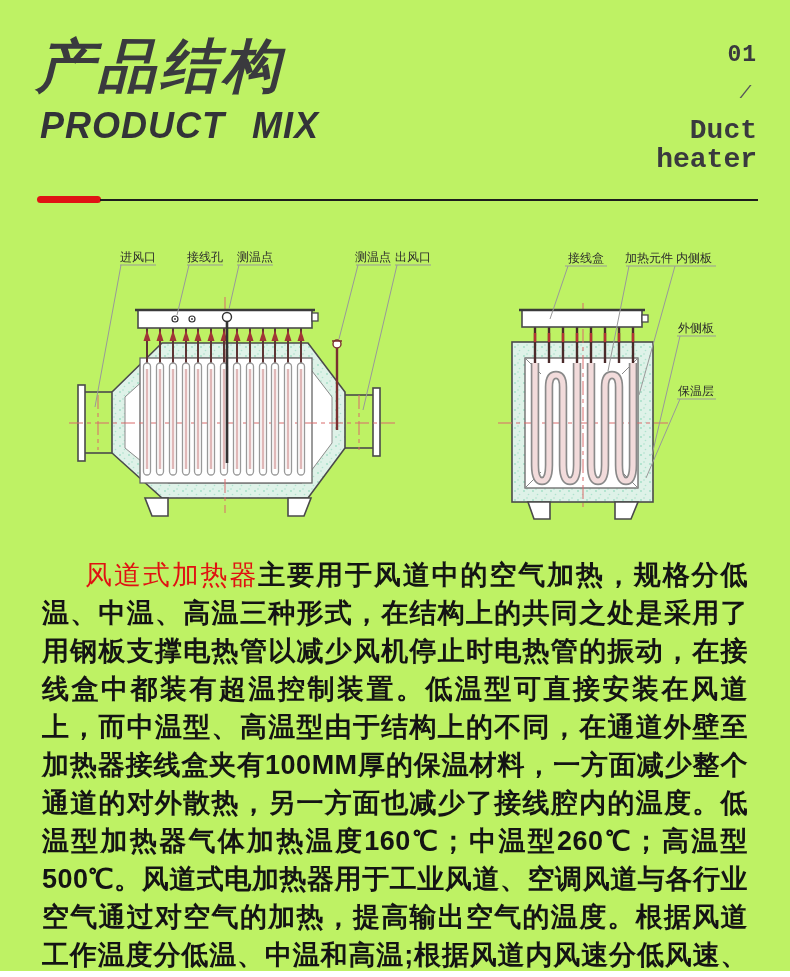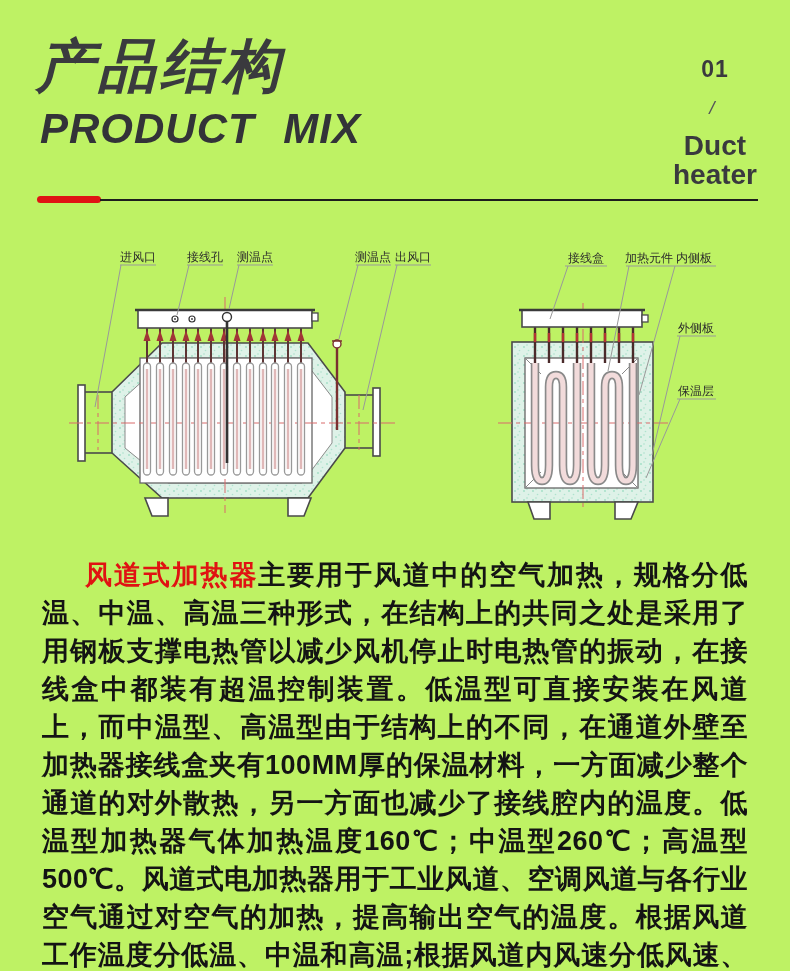--- a/index.html
+++ b/index.html
@@ -2,41 +2,41 @@
 <html><head>
 <meta charset="utf-8">
 <style>
   html,body{margin:0;padding:0;background:#ffffff;}
   .page{position:relative;width:790px;height:971px;background:#bef264;overflow:hidden;
         font-family:"Liberation Sans",sans-serif;}
 
   
   .title-cn{position:absolute;left:36px;top:34px;font-size:58px;font-weight:900;
             font-style:italic;color:#3a3a3e;letter-spacing:4px;line-height:1.1;margin:0;}
-  .title-en{position:absolute;left:40px;top:106px;font-size:42px;font-weight:800;
+  .title-en{position:absolute;left:40px;top:106px;font-size:36px;font-weight:800;
             font-style:italic;color:#333338;letter-spacing:1px;word-spacing:16px;
             line-height:1.1;margin:0;}
-  .index-block{position:absolute;right:33px;top:56px;text-align:center;color:#3a3a3e;}
+  .index-block{position:absolute;right:33px;top:42px;text-align:right;color:#3a3a3e;font-family:Liberation Mono, monospace;}
   .index-number{font-size:23px;font-weight:700;letter-spacing:1px;}
   .index-slash{font-size:19px;font-style:italic;color:#55555a;margin:14px 6px 12px 0;}
   .index-caption{font-size:28px;font-weight:700;line-height:29px;}
 
   .divider-red{position:absolute;left:37px;top:196px;width:64px;height:7px;
                border-radius:4px;background:#e01414;}
   .divider-line{position:absolute;left:100px;top:199px;width:658px;height:2px;background:#1d1d1d;}
 
   
   .diag{position:absolute;}
   .diag text{font-family:"Liberation Sans",sans-serif;font-size:12px;fill:#2b2b2b;}
 
   
   .body-text{position:absolute;left:42px;top:556px;width:706px;margin:0;
              font-size:27px;line-height:38px;font-weight:600;color:#141414;
              text-align:justify;text-indent:43px;letter-spacing:.5px;}
-  .lead-red{color:#e01212;font-weight:700;}
+  .lead-red{color:#e01212;font-weight:400;}
 </style>
 </head>
 <body>
 
 <div class="page">
 
   <h1 class="title-cn">产品结构</h1>
   <h2 class="title-en">PRODUCT MIX</h2>
 
   <div class="index-block">

